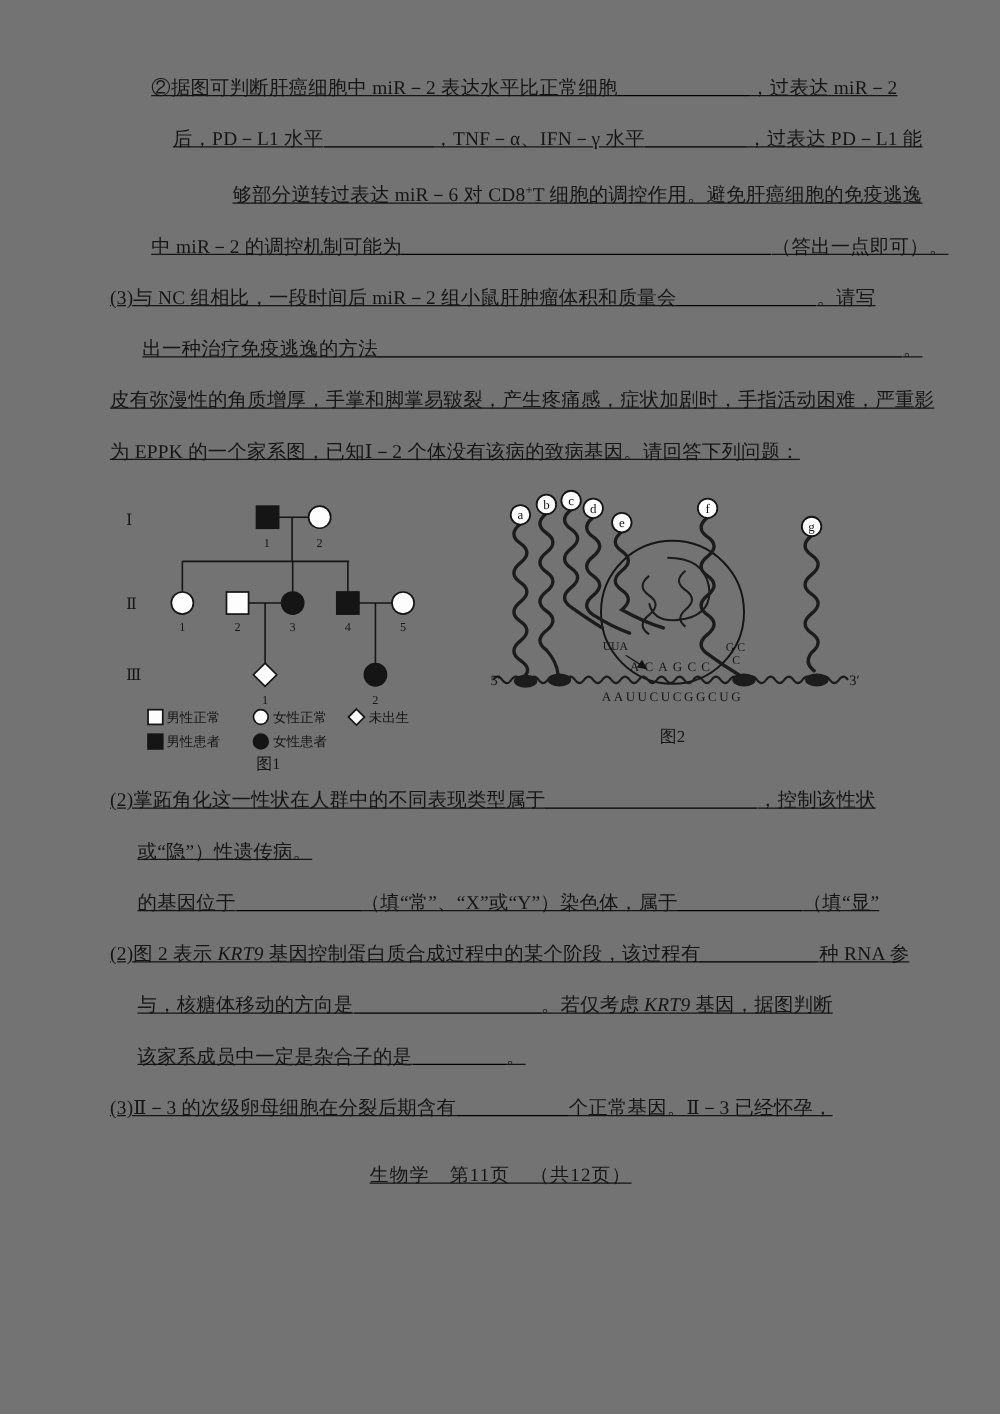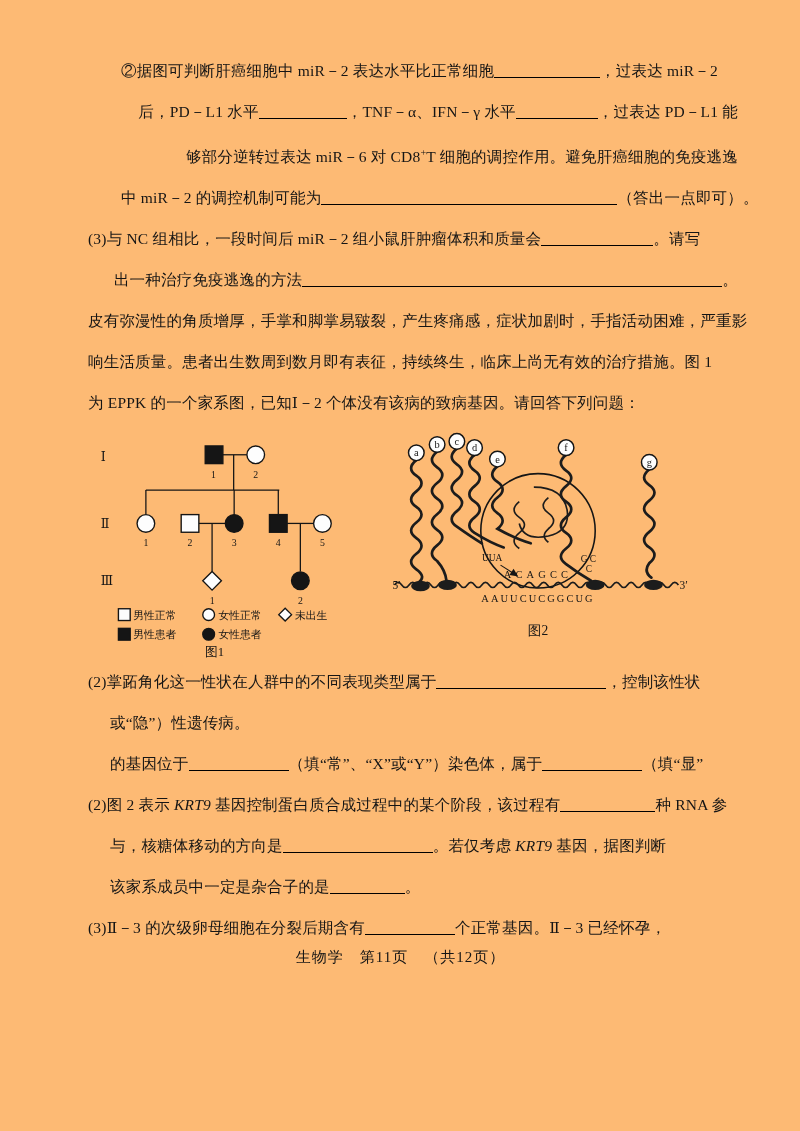--- a/index.html
+++ b/index.html
@@ -1,28 +1,28 @@
 <!DOCTYPE html>
 <html><head>
 <meta charset="utf-8">
 <style>
   * { margin:0; padding:0; box-sizing:border-box; }
   html,body { background:#e9e9e9; }
   body { width:800px; height:1131px; margin:0 auto; font-family:"Liberation Serif","DejaVu Serif",serif; color:#151515; overflow:hidden; }
-  .page { width:800px; height:1131px; background:#fdba74; padding:50px 62px 0 63px; position:relative; }
+  .page { width:800px; height:1131px; background:#737373; padding:50px 62px 0 63px; position:relative;text-decoration:underline; }
   .line { font-size:15.5px; line-height:41px; white-space:nowrap; letter-spacing:0.2px; }
   .blank { display:inline-block; border-bottom:1.3px solid #000; height:15px; vertical-align:-2px; }
   .it { font-style:italic; }
   sup { font-size:10px; vertical-align:super; }
   .ind-a { padding-left:58px; }
   .ind-b { padding-left:37px;text-align:right; }
   .ind-c { padding-left:25px; }
   .ind-d { padding-left:47px; }
   .figures { display:flex; align-items:flex-start; gap:38px; padding-left:26px; margin:8px 0 2px; }
-  .footer { text-align:center; font-size:15px; letter-spacing:1px; }
+  .footer { text-align:center; font-size:15px; margin-top:24px; letter-spacing:1px; }
   svg { display:block; }
   svg text { font-family:"Liberation Serif","DejaVu Serif",serif; fill:#151515; }
   .sym { stroke:#151515; stroke-width:1.4; fill:#fdfdfd; }
   .sym-f { stroke:#151515; stroke-width:1.4; fill:#151515; }
   .pline { stroke:#151515; stroke-width:1.3; fill:none; }
   .chain { stroke:#1c1c1c; stroke-width:2.6; fill:none; stroke-linecap:round; }
   .thin { stroke:#1c1c1c; stroke-width:1.6; fill:none; }
 </style>
 </head>
 <body>
@@ -33,21 +33,20 @@
     <div class="line ind-a"><span>②据图可判断肝癌细胞中 miR－2 表达水平比正常细胞</span><span class="blank" style="width:106px"></span><span>，过表达 miR－2</span></div>
     <div class="line ind-b"><span>后，PD－L1 水平</span><span class="blank" style="width:88px"></span><span>，TNF－α、IFN－γ 水平</span><span class="blank" style="width:82px"></span><span>，过表达 PD－L1 能</span></div>
     <div class="line ind-b"><span>够部分逆转过表达 miR－6 对 CD8</span><sup>+</sup><span>T 细胞的调控作用。避免肝癌细胞的免疫逃逸</span></div>
     <div class="line ind-a"><span>中 miR－2 的调控机制可能为</span><span class="blank" style="width:296px"></span><span>（答出一点即可）。</span></div>
     <div class="line ind-c"><span>(3)与 NC 组相比，一段时间后 miR－2 组小鼠肝肿瘤体积和质量会</span><span class="blank" style="width:112px"></span><span>。请写</span></div>
     <div class="line ind-b"><span>出一种治疗免疫逃逸的方法</span><span class="blank" style="width:420px"></span><span>。</span></div>
   </section>
 
   <section>
     <div class="line ind-c"><span>皮有弥漫性的角质增厚，手掌和脚掌易皲裂，产生疼痛感，症状加剧时，手指活动困难，严重影</span></div>
-    <div class="line ind-c"><span>响生活质量。患者出生数周到数月即有表征，持续终生，临床上尚无有效的治疗措施。图 1</span></div>
     <div class="line ind-c"><span>为 EPPK 的一个家系图，已知Ⅰ－2 个体没有该病的致病基因。请回答下列问题：</span></div>
 
     <div class="figures">
 
       <svg width="255" height="228" viewBox="0 0 260 232" xmlns="http://www.w3.org/2000/svg">
         <text x="12" y="30" font-size="13">Ⅰ</text>
         <text x="12" y="99" font-size="13">Ⅱ</text>
         <text x="12" y="157" font-size="13">Ⅲ</text>
 
         <g>

